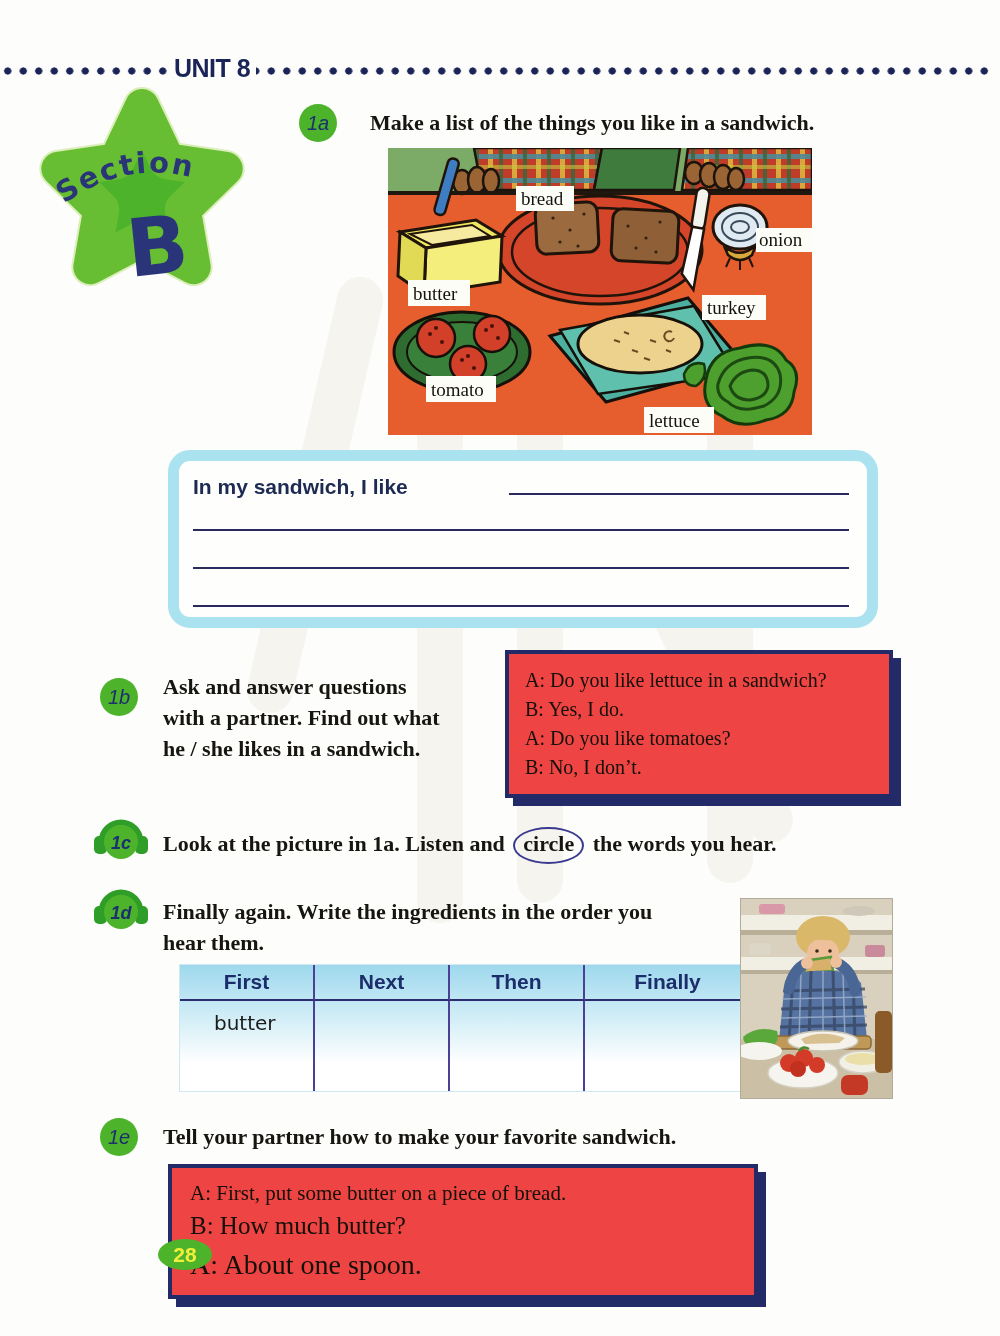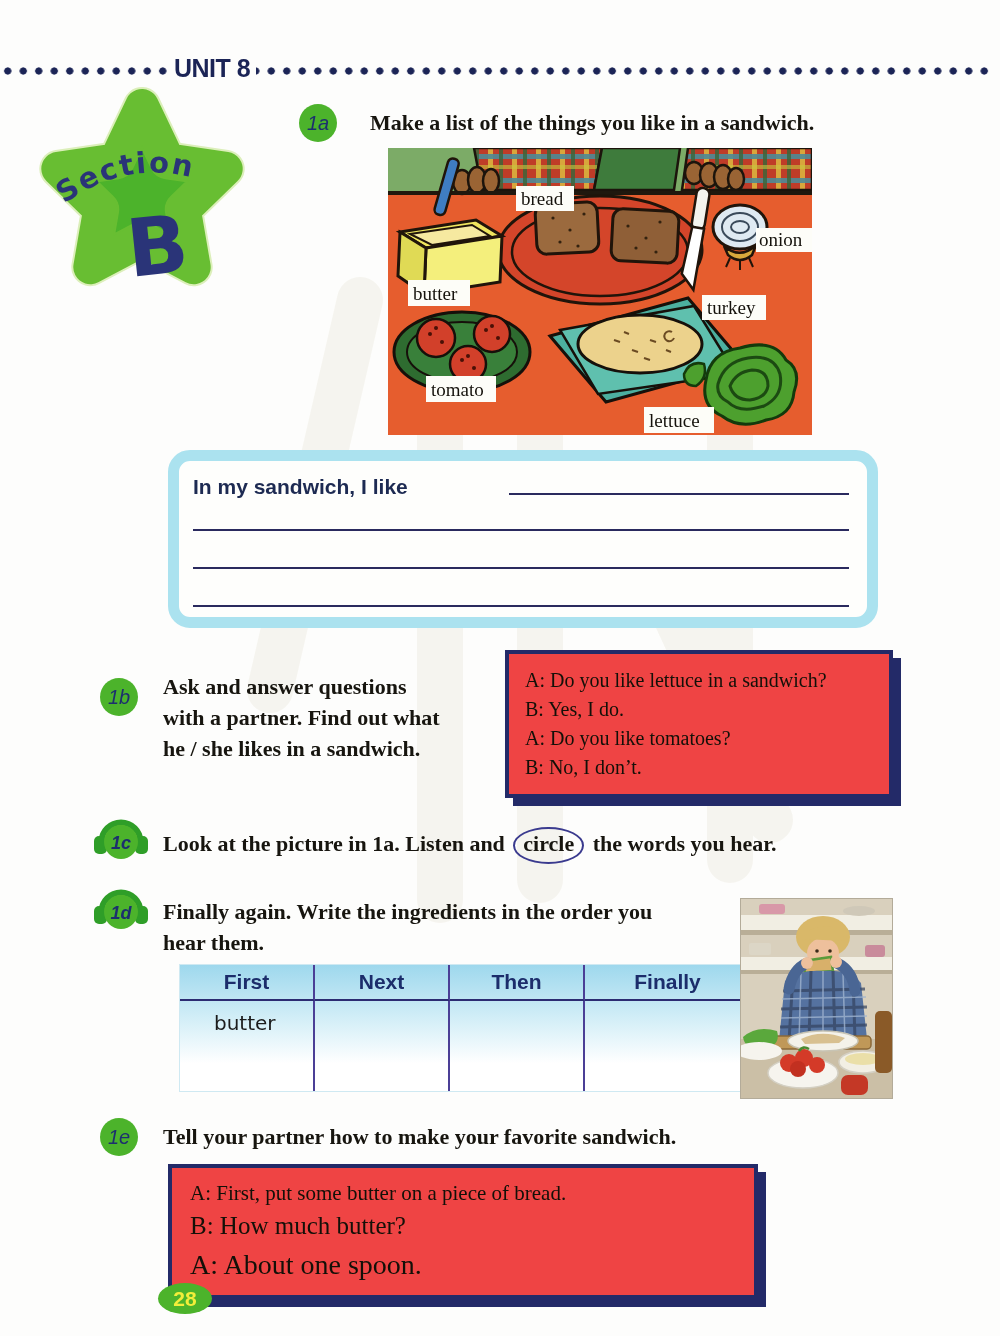--- a/index.html
+++ b/index.html
@@ -55,21 +55,21 @@
     font-family:"Liberation Sans",sans-serif;font-weight:bold;font-size:21px;color:#1c2d6b;
     border-right:2px solid #4b3f96;border-bottom:2px solid #2c2c72;}
   .th.last,.td.last{border-right:none;}
   .td{border-right:2px solid #4b3f96;padding:10px 0 0 34px;
     font-family:"DejaVu Sans",sans-serif;font-size:20px;color:#1c1c1c;}
 
   
   .photo{left:740px;top:898px;z-index:1;border:1px solid #b3ab99;}
 
   
-  .page-oval{left:158px;top:1283px;width:54px;height:31px;border-radius:50%;
+  .page-oval{left:158px;top:1239px;width:54px;height:31px;border-radius:50%;
     background:#4cb32b;display:flex;align-items:center;justify-content:center;z-index:2;
     font-family:"Liberation Sans",sans-serif;font-weight:bold;font-size:21px;color:#f2ee3a;}
 </style>
 </head>
 <body>
 
 <svg class="abs watermark" width="620" height="720" viewBox="0 0 620 720">
   <g fill="none" stroke="#f0eee5" stroke-width="46" stroke-linecap="round">
     <path d="M150,40 L60,430"></path>
     <path d="M230,120 L230,640"></path>

